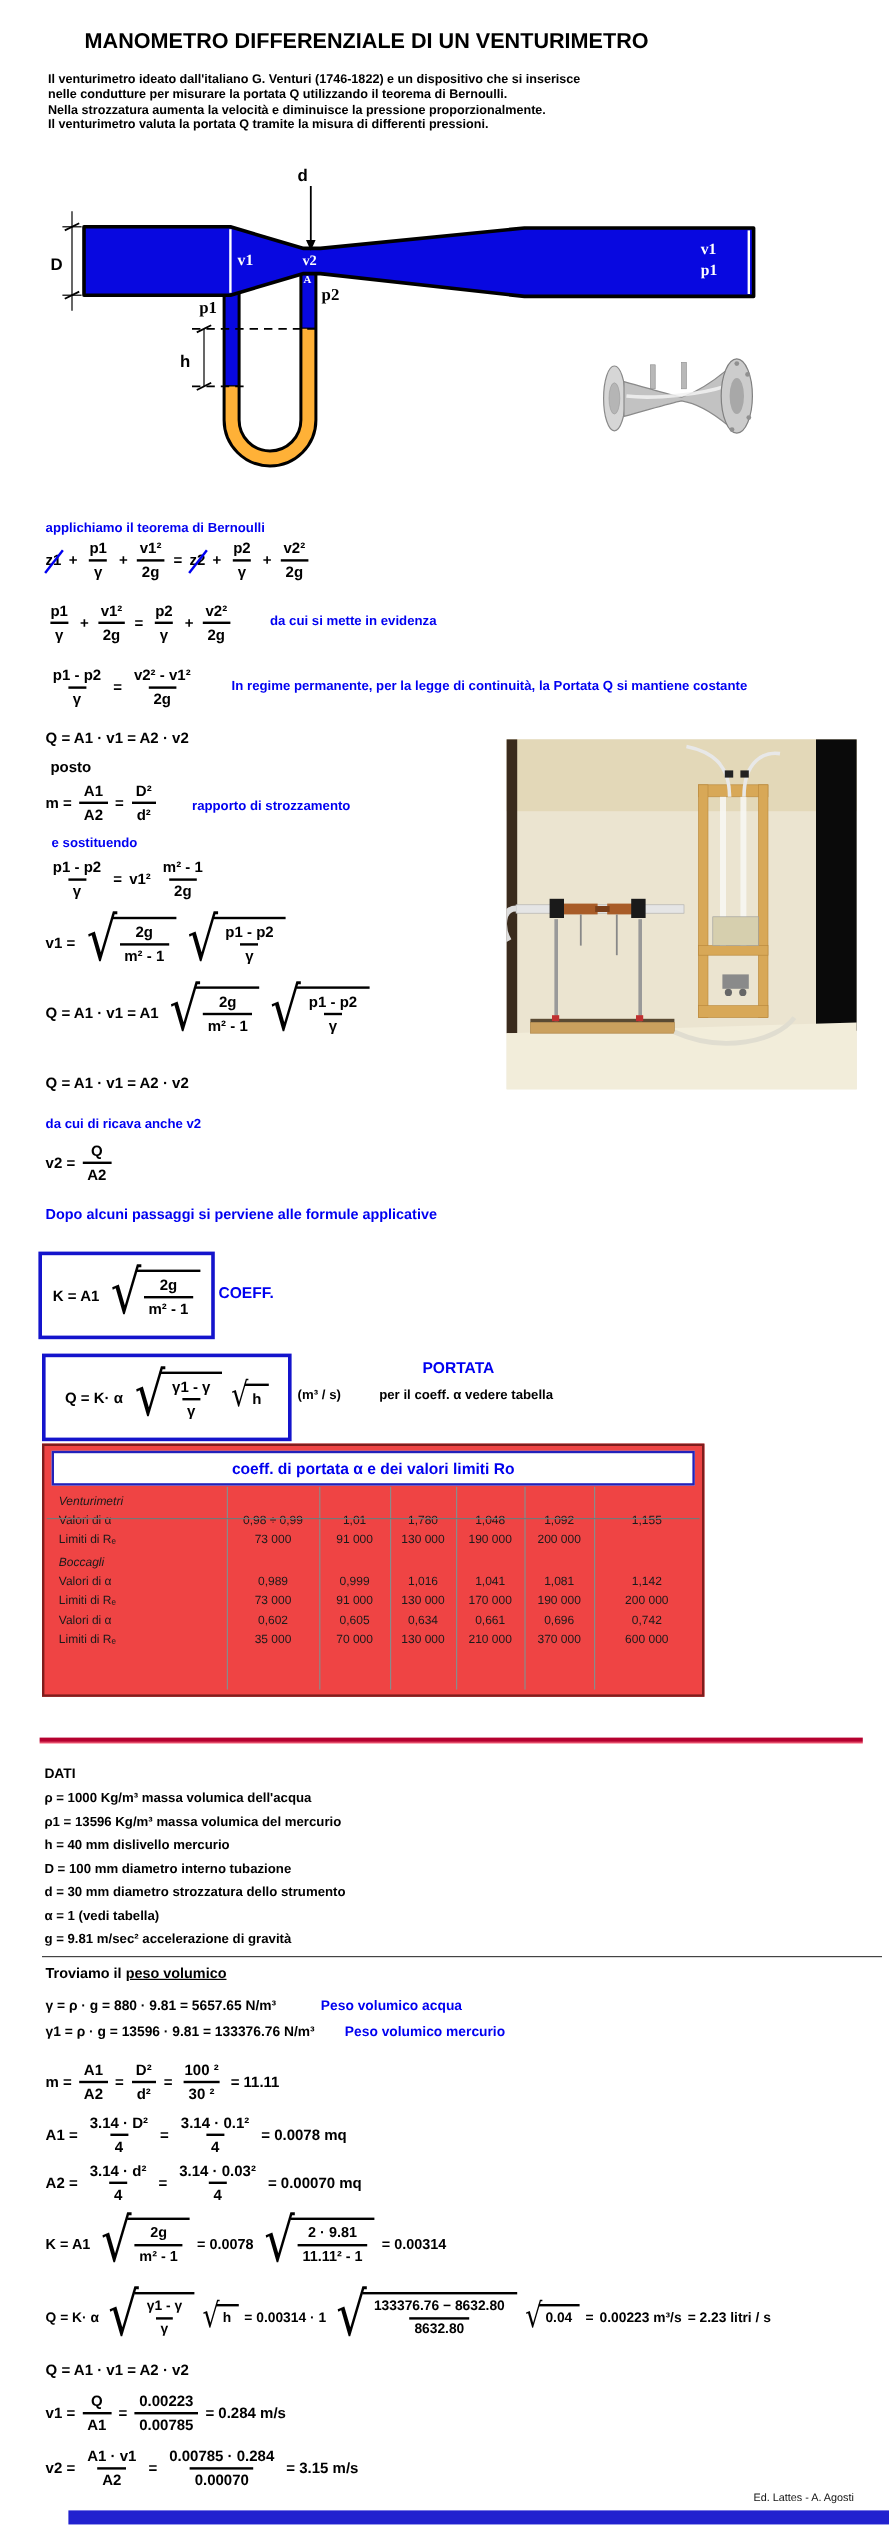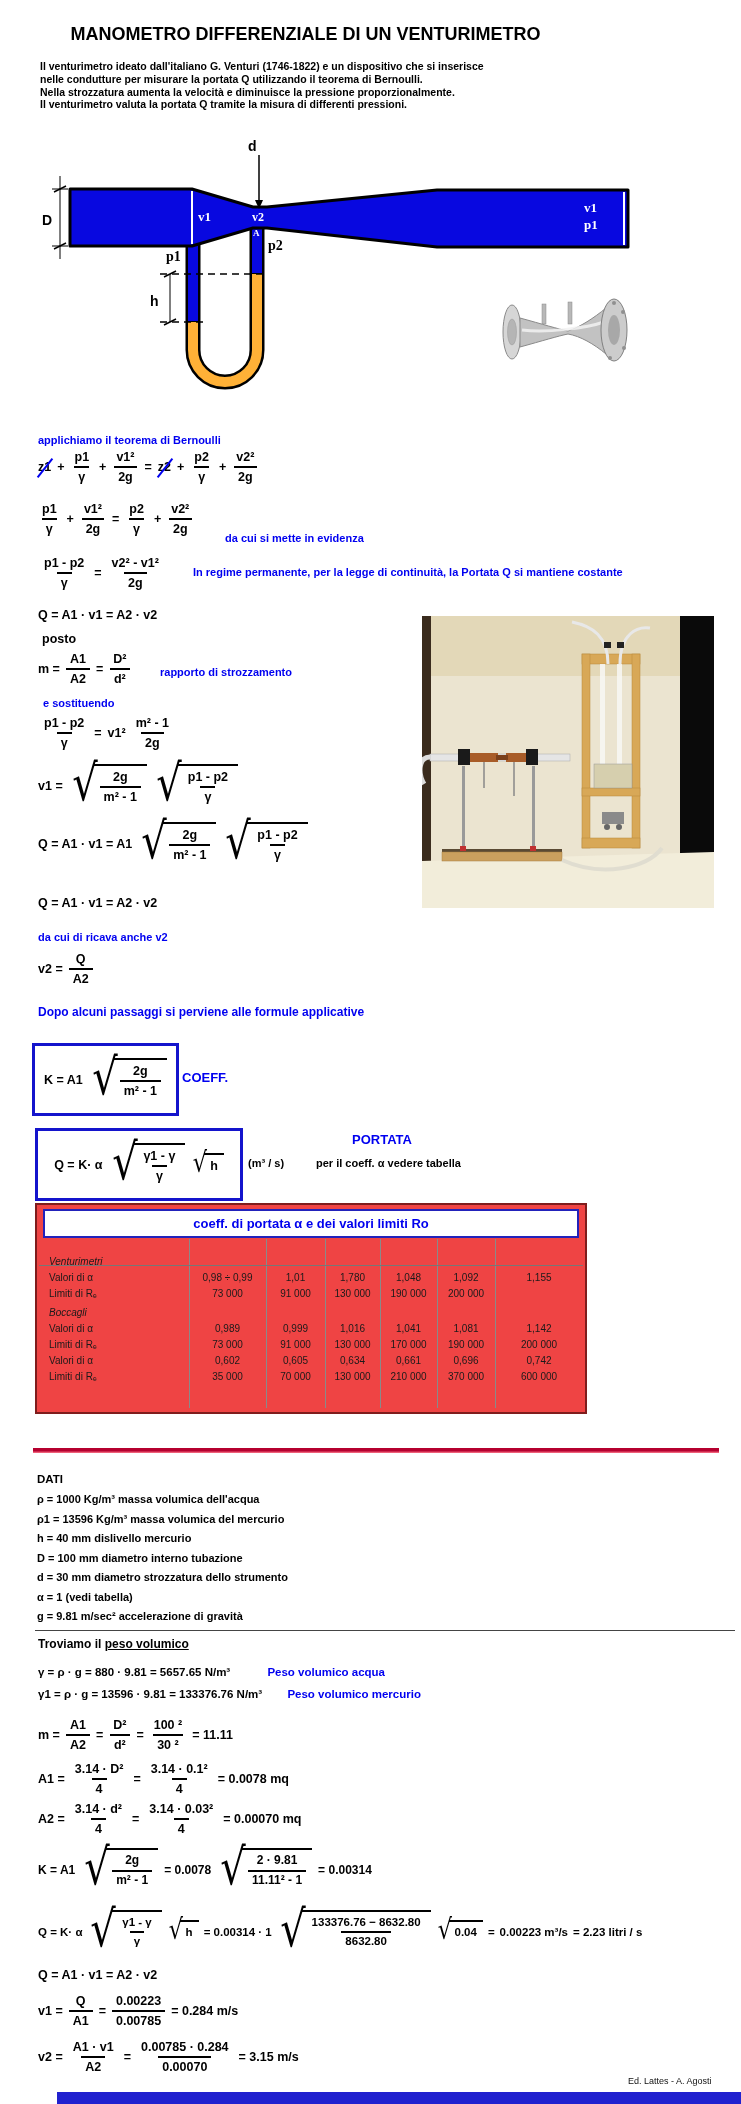--- a/index.html
+++ b/index.html
@@ -150,21 +150,21 @@
     <span class="fr">
         <span class="n">p2</span>
         <span class="d">γ</span>
       </span>
     <span>+</span>
     <span class="fr">
         <span class="n">v2²</span>
         <span class="d">2g</span>
       </span>
   </div>
-  <div class="abs note" style="left:225px;top:532px">da cui si mette in evidenza</div>
+  <div class="abs note" style="left:225px;top:512px">da cui si mette in evidenza</div>
 
   <div class="abs eq" style="left:40px;top:556px">
     <span class="fr">
         <span class="n">p1 - p2</span>
         <span class="d">γ</span>
       </span>
     <span>=</span>
     <span class="fr">
         <span class="n">v2² - v1²</span>
         <span class="d">2g</span>
@@ -344,21 +344,21 @@
   <div class="abs tbl" style="left:35px;top:1203px;width:548px;height:207px">
     <div class="tbl-title">coeff. di portata α e dei valori limiti Ro</div>
     <div class="tgrid">
       <div class="vline" style="left:150px"></div>
       <div class="vline" style="left:227px"></div>
       <div class="vline" style="left:286px"></div>
       <div class="vline" style="left:341px"></div>
       <div class="vline" style="left:398px"></div>
       <div class="vline" style="left:456px"></div>
       <div class="hline" style="top:26px"></div>
-      <div class="trow" style="height:16px;margin-top:14px">
+      <div class="trow" style="height:16px;margin-top:4px">
         <span class="tc tl it">Venturimetri</span>
       </div>
       <div class="trow" style="height:16px">
         <span class="tc tl">Valori di  α</span>
         <span class="tc">0,98 ÷ 0,99</span>
         <span class="tc">1,01</span>
         <span class="tc">1,780</span>
         <span class="tc">1,048</span>
         <span class="tc">1,092</span>
         <span class="tc">1,155</span>

